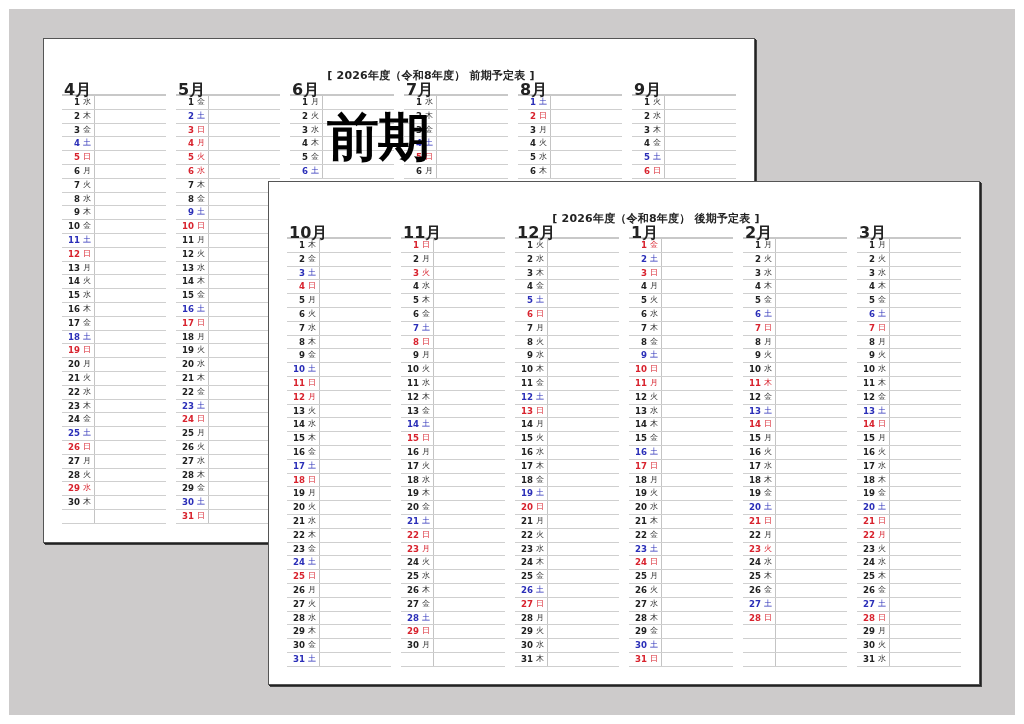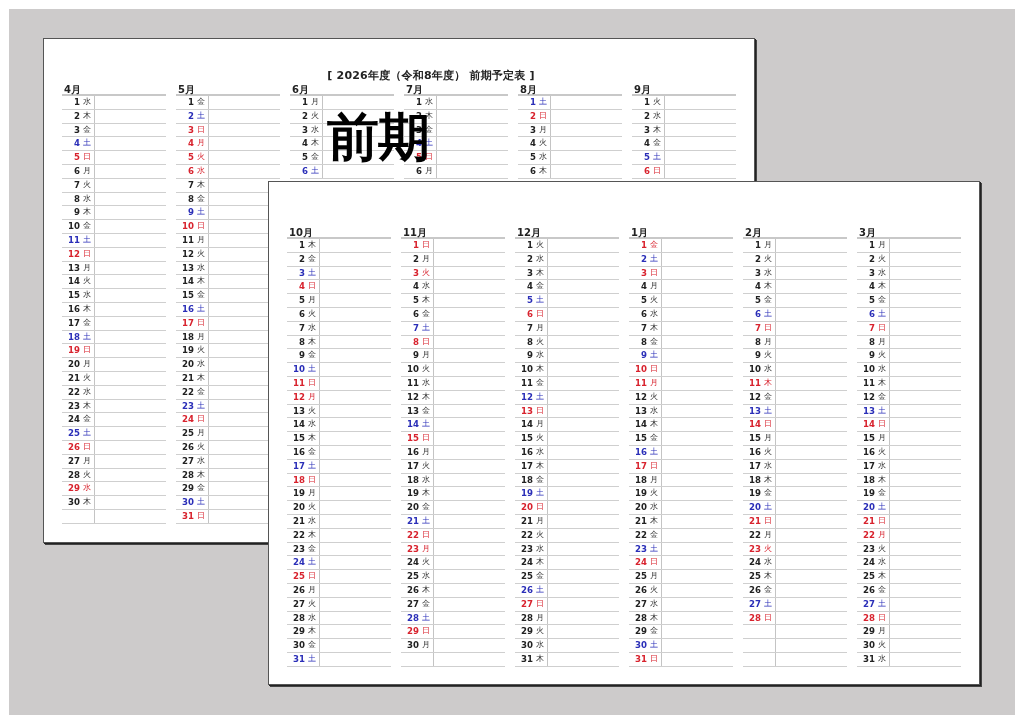--- a/index.html
+++ b/index.html
@@ -18,21 +18,21 @@
   .sheet.back  { left: 268px; top: 181px; width: 712px; height: 504px; }
   .sheet-title {
     position: absolute; top: 29px; left: 0; width: 100%;
     text-align: center; font-size: 11px; font-weight: bold; color: #222;
     letter-spacing: 0.2px;
     margin-left: 32px;
   }
   .months { position: absolute; top: 45px; left: 18px; display: flex; }
   .month { width: 114px; margin-right: 0; }
   .month-name {
-    font-size: 10px; font-weight: bold; color: #222; height: 12px; line-height: 12px;
+    font-size: 16px; font-weight: bold; color: #222; height: 12px; line-height: 12px;
     padding-left: 2px; width: 104px; border-bottom: 2px solid #c8c8c8;
   }
   .row {
     display: flex; height: 13.8px; width: 104px;
     border-bottom: 1.5px solid #cfcfcf;
     font-size: 8.6px; line-height: 12.5px;
   }
   .row .d { width: 18px; text-align: right; font-weight: bold; color: #222; }
   .row .w { width: 14px; text-align: center; color: #333; font-size: 8px; }
   .row .memo { flex: 1; border-left: 1px solid #c4c4c4; }
@@ -500,20 +500,21 @@
           <span class="d">6</span>
           <span class="w">日</span>
           <span class="memo"></span>
         </div>
       </div>
     </div>
   <div class="overlay-label">前期</div>
 </div>
 
 <div class="sheet back">
+  <div class="sheet-title">[ 2026年度（令和8年度） 後期予定表 ]</div>
   <div class="months">
       <div class="month">
         <div class="month-name">10月</div>
         <div class="row">
           <span class="d">1</span>
           <span class="w">木</span>
           <span class="memo"></span>
         </div>
         <div class="row">
           <span class="d">2</span>

